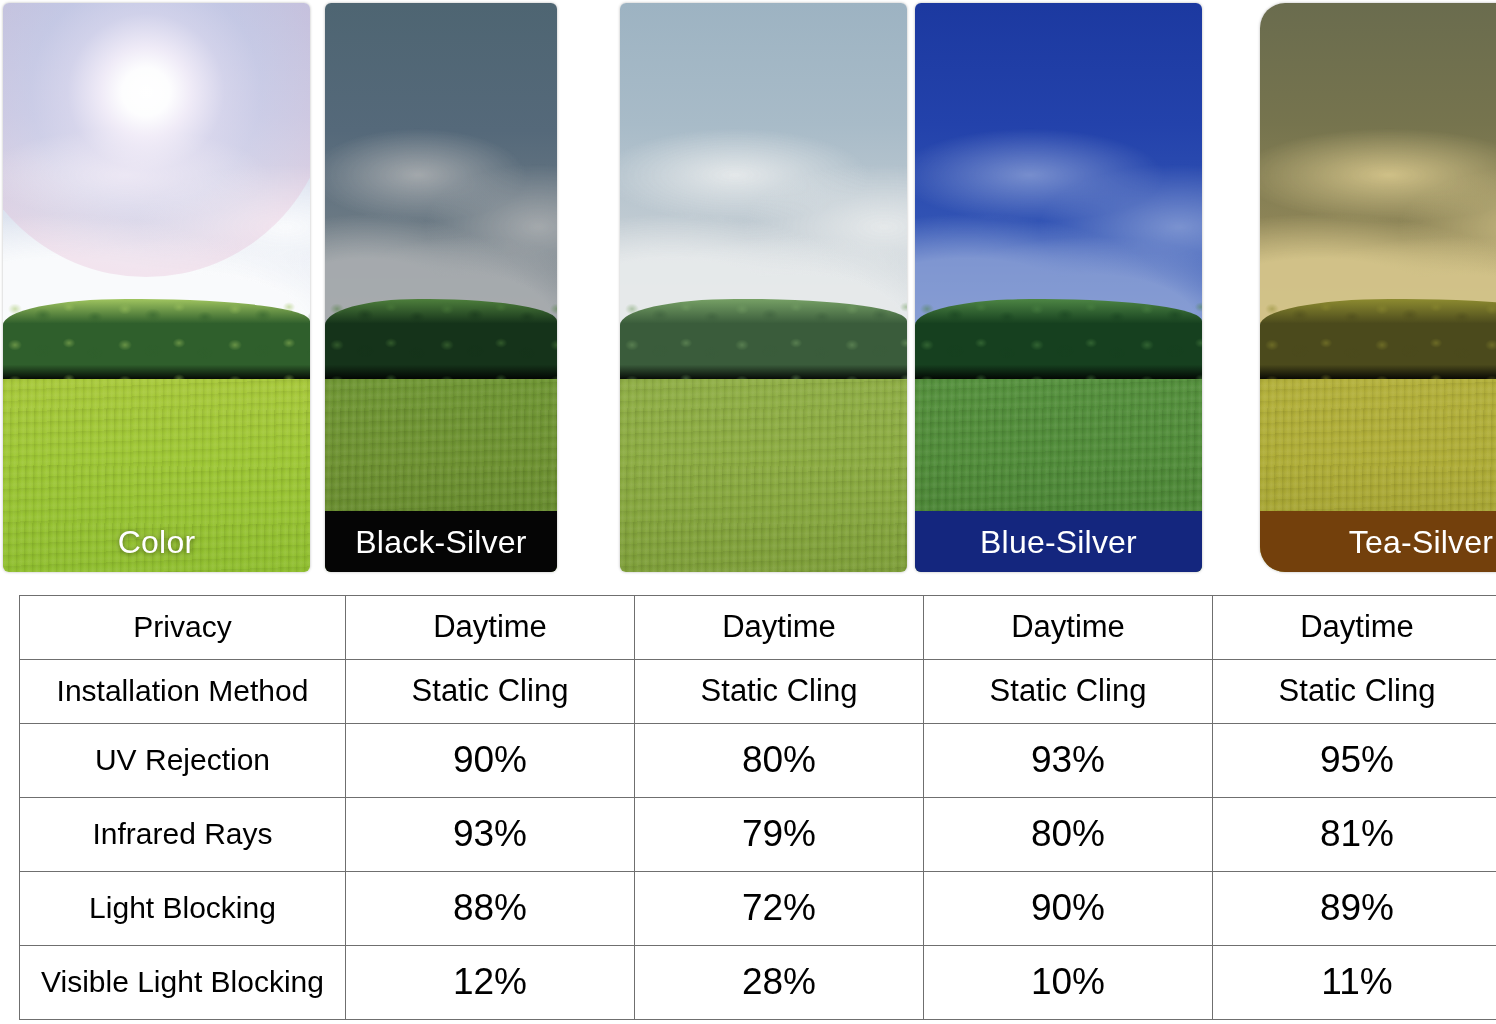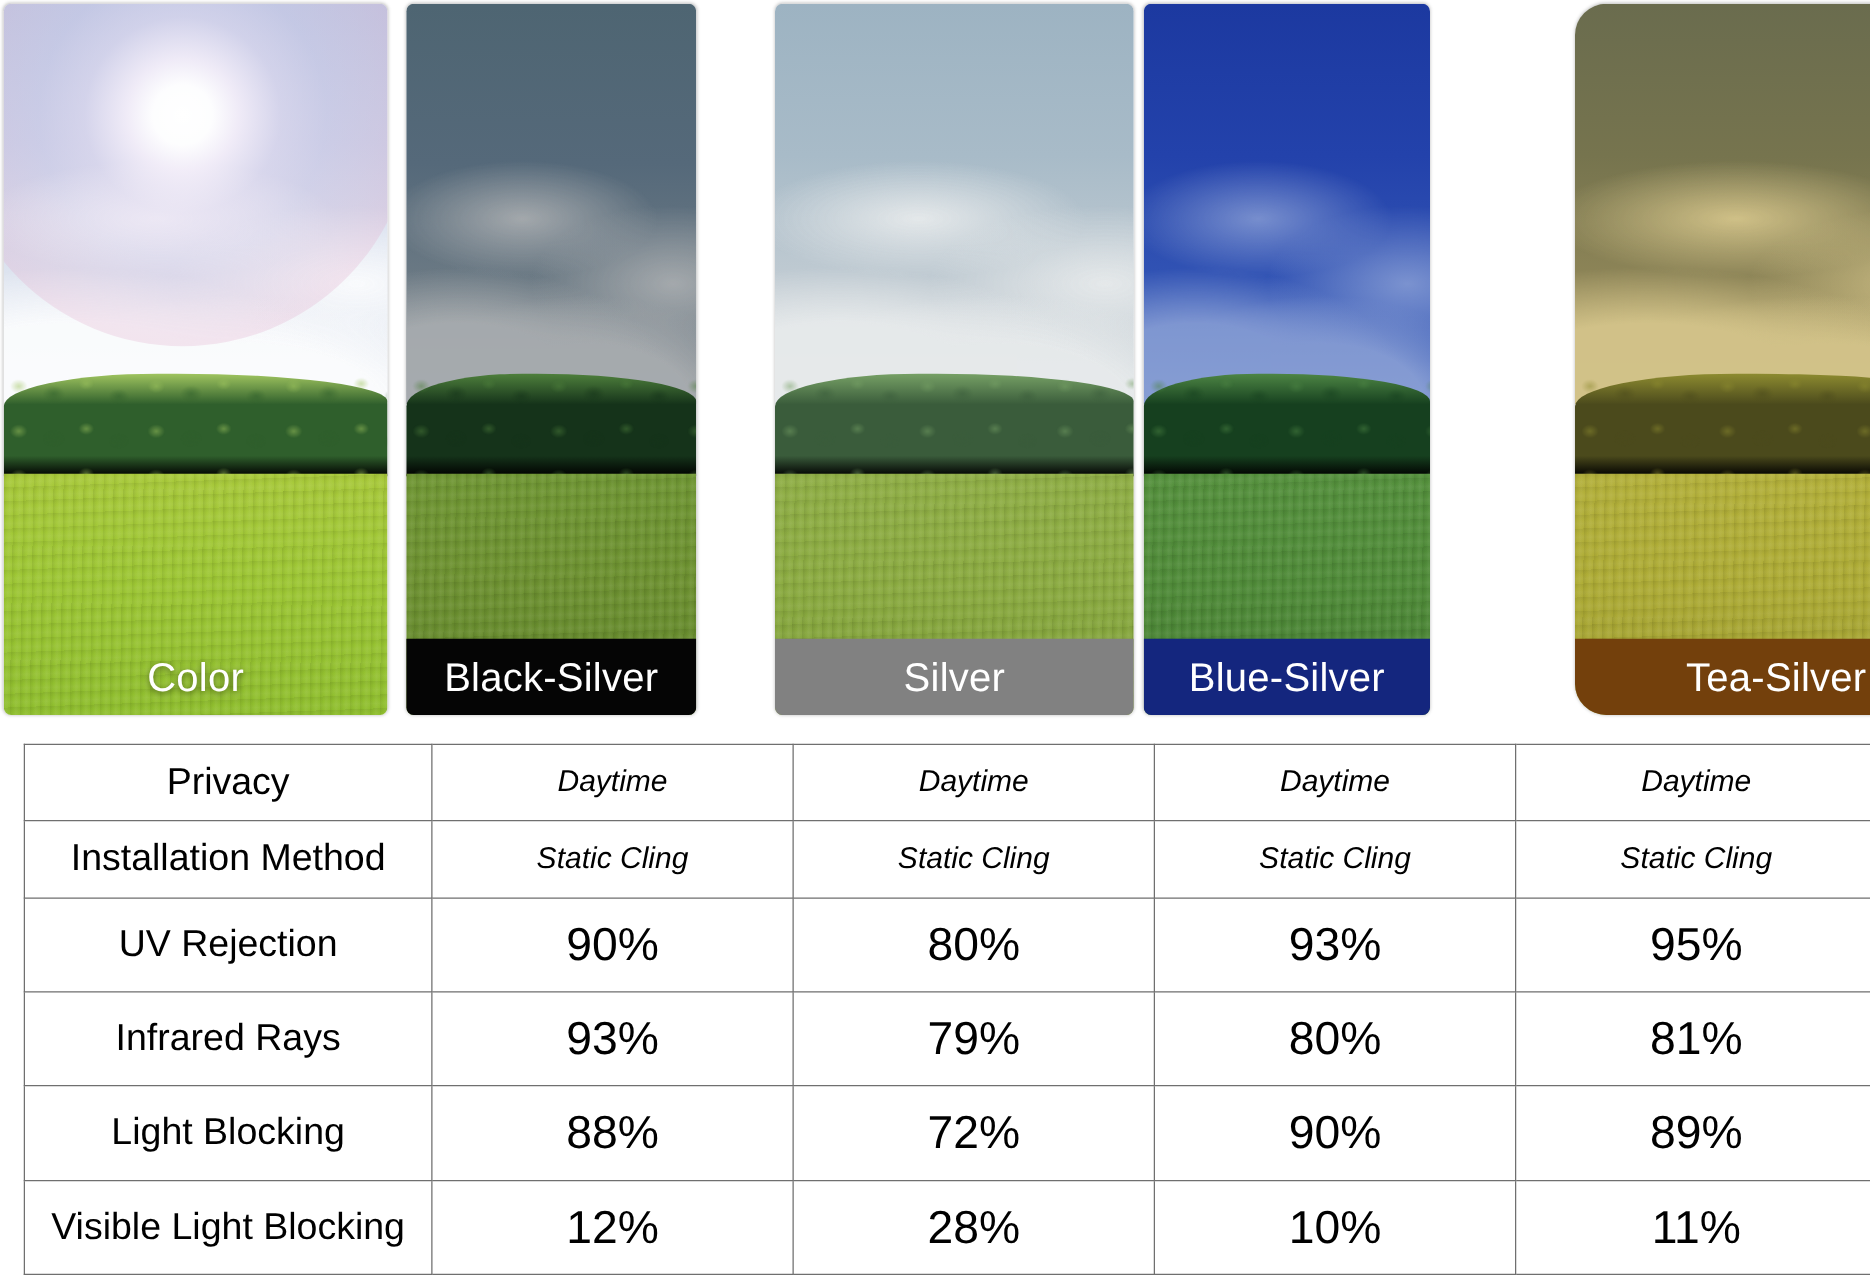--- a/index.html
+++ b/index.html
@@ -126,22 +126,21 @@
     color: #000000;
     padding: 0;
   }
   td.row-label {
     font-size: 30px;
   }
   td.cell-val {
     font-size: 37px;
   }
   td.cell-val.small {
-    font-size: 24px;
-    font-style: italic;
+    font-size: 31px;
   }
   col.c0 { width: 326px; }
   col.c1 { width: 289px; }
   col.c2 { width: 289px; }
   col.c3 { width: 289px; }
   col.c4 { width: 289px; }
 </style>
 </head>
 <body>
 
@@ -178,26 +177,23 @@
 
   <div class="panel" style="left: 620px; width: 287px;">
     <div class="scene">
       <div class="sky" style="background: linear-gradient(rgb(157, 179, 194) 0%, rgb(168, 187, 200) 38%, rgb(194, 204, 211) 72%, rgb(216, 222, 225) 100%);"></div>
       <div class="clouds" style="background: radial-gradient(120% 80% at 18% 95%, rgb(232, 235, 236) 0%, rgb(232, 235, 236) 34%, rgba(255, 255, 255, 0) 62%), radial-gradient(90% 60% at 62% 100%, rgb(232, 235, 236) 0%, rgb(232, 235, 236) 40%, rgba(255, 255, 255, 0) 72%), radial-gradient(70% 45% at 92% 52%, rgb(232, 235, 236) 0%, rgba(255, 255, 255, 0) 70%), radial-gradient(60% 30% at 40% 26%, rgb(232, 235, 236) 0%, rgba(255, 255, 255, 0) 78%); opacity: 0.92;"></div>
       <div class="trees" style="background: linear-gradient(rgb(118, 160, 101) 0%, rgb(58, 92, 59) 30%, rgb(58, 92, 59) 80%, rgb(0, 0, 0) 100%); border-radius: 40% 55% 0px 0px / 26px 22px 0px 0px; --hl: #76a065;">
           <div style="position: absolute; inset: 0px; opacity: 0.5; background-image: radial-gradient(10px 8px at 12px 10px, rgb(118, 160, 101) 0%, rgba(0, 0, 0, 0) 70%), radial-gradient(12px 9px at 40px 16px, rgb(58, 92, 59) 0%, rgba(0, 0, 0, 0) 72%), radial-gradient(9px 7px at 66px 8px, rgb(118, 160, 101) 0%, rgba(0, 0, 0, 0) 70%), radial-gradient(11px 8px at 92px 18px, rgb(58, 92, 59) 0%, rgba(0, 0, 0, 0) 72%); background-size: 110px 36px; background-repeat: repeat;"></div>
         </div>
       <div class="grass" style="background: linear-gradient(rgb(143, 174, 69) 0%, rgb(139, 171, 64) 45%, rgb(125, 158, 56) 100%);"></div>
     </div>
-    <div class="label-bar" style="background: rgb(129, 129, 129);">
-      <span class="label-text">Silver</span>
-    </div>
-  </div>
-
-  <div class="panel" style="left: 915px; width: 229px;">
+  </div>
+
+  <div class="panel" style="left: 915px; width: 287px;">
     <div class="scene">
       <div class="sky" style="background: linear-gradient(rgb(28, 57, 160) 0%, rgb(35, 66, 171) 38%, rgb(51, 85, 181) 72%, rgb(77, 108, 189) 100%);"></div>
       <div class="clouds" style="background: radial-gradient(120% 80% at 18% 95%, rgb(183, 198, 230) 0%, rgb(183, 198, 230) 34%, rgba(255, 255, 255, 0) 62%), radial-gradient(90% 60% at 62% 100%, rgb(183, 198, 230) 0%, rgb(183, 198, 230) 40%, rgba(255, 255, 255, 0) 72%), radial-gradient(70% 45% at 92% 52%, rgb(183, 198, 230) 0%, rgba(255, 255, 255, 0) 70%), radial-gradient(60% 30% at 40% 26%, rgb(183, 198, 230) 0%, rgba(255, 255, 255, 0) 78%); opacity: 0.55;"></div>
       <div class="trees" style="background: linear-gradient(rgb(77, 133, 68) 0%, rgb(22, 64, 31) 30%, rgb(22, 64, 31) 80%, rgb(0, 0, 0) 100%); border-radius: 40% 55% 0px 0px / 26px 22px 0px 0px; --hl: #4d8544;">
           <div style="position: absolute; inset: 0px; opacity: 0.5; background-image: radial-gradient(10px 8px at 12px 10px, rgb(77, 133, 68) 0%, rgba(0, 0, 0, 0) 70%), radial-gradient(12px 9px at 40px 16px, rgb(22, 64, 31) 0%, rgba(0, 0, 0, 0) 72%), radial-gradient(9px 7px at 66px 8px, rgb(77, 133, 68) 0%, rgba(0, 0, 0, 0) 70%), radial-gradient(11px 8px at 92px 18px, rgb(22, 64, 31) 0%, rgba(0, 0, 0, 0) 72%); background-size: 110px 36px; background-repeat: repeat;"></div>
         </div>
       <div class="grass" style="background: linear-gradient(rgb(84, 144, 60) 0%, rgb(79, 139, 56) 45%, rgb(69, 126, 49) 100%);"></div>
     </div>
     <div class="label-bar" style="background: rgb(20, 38, 126);">
       <span class="label-text">Blue-Silver</span>

